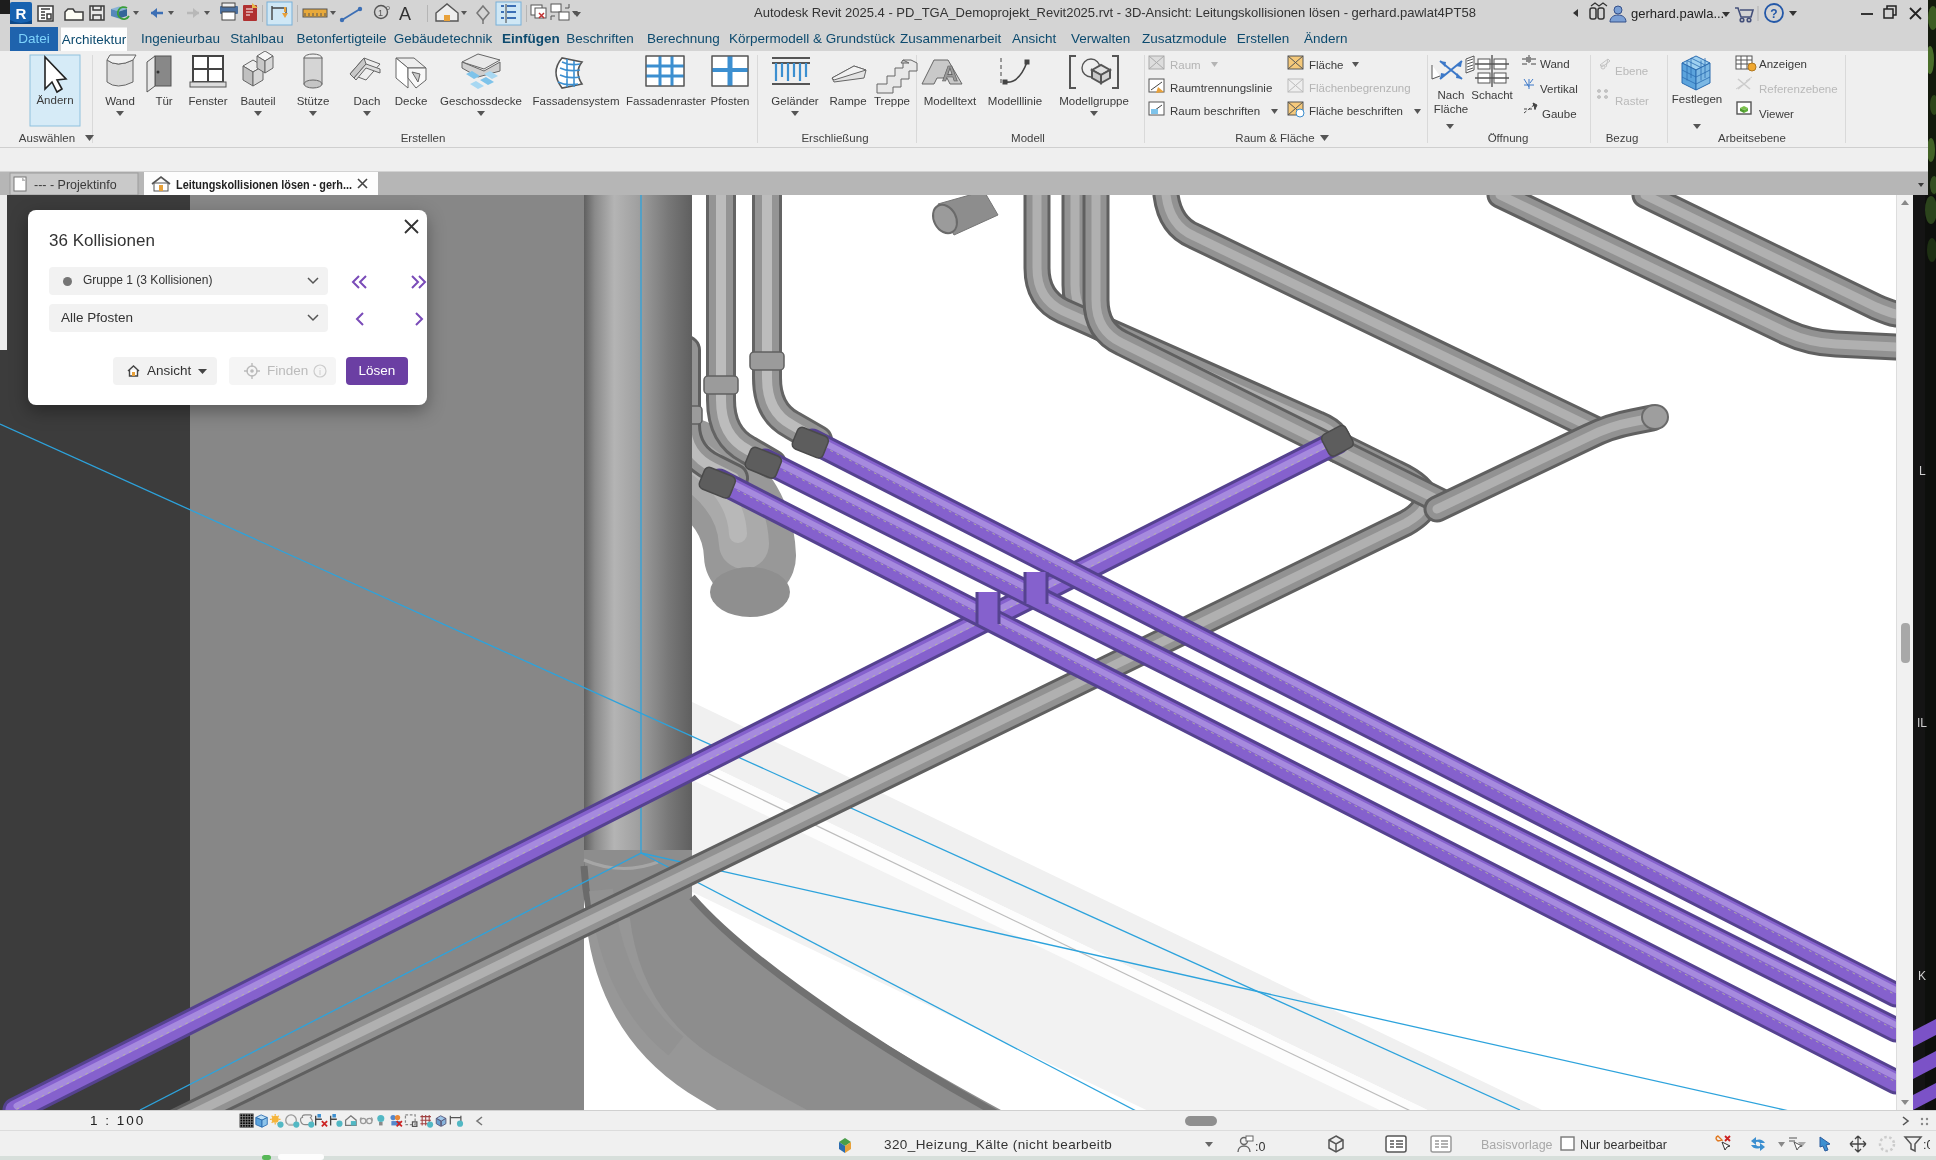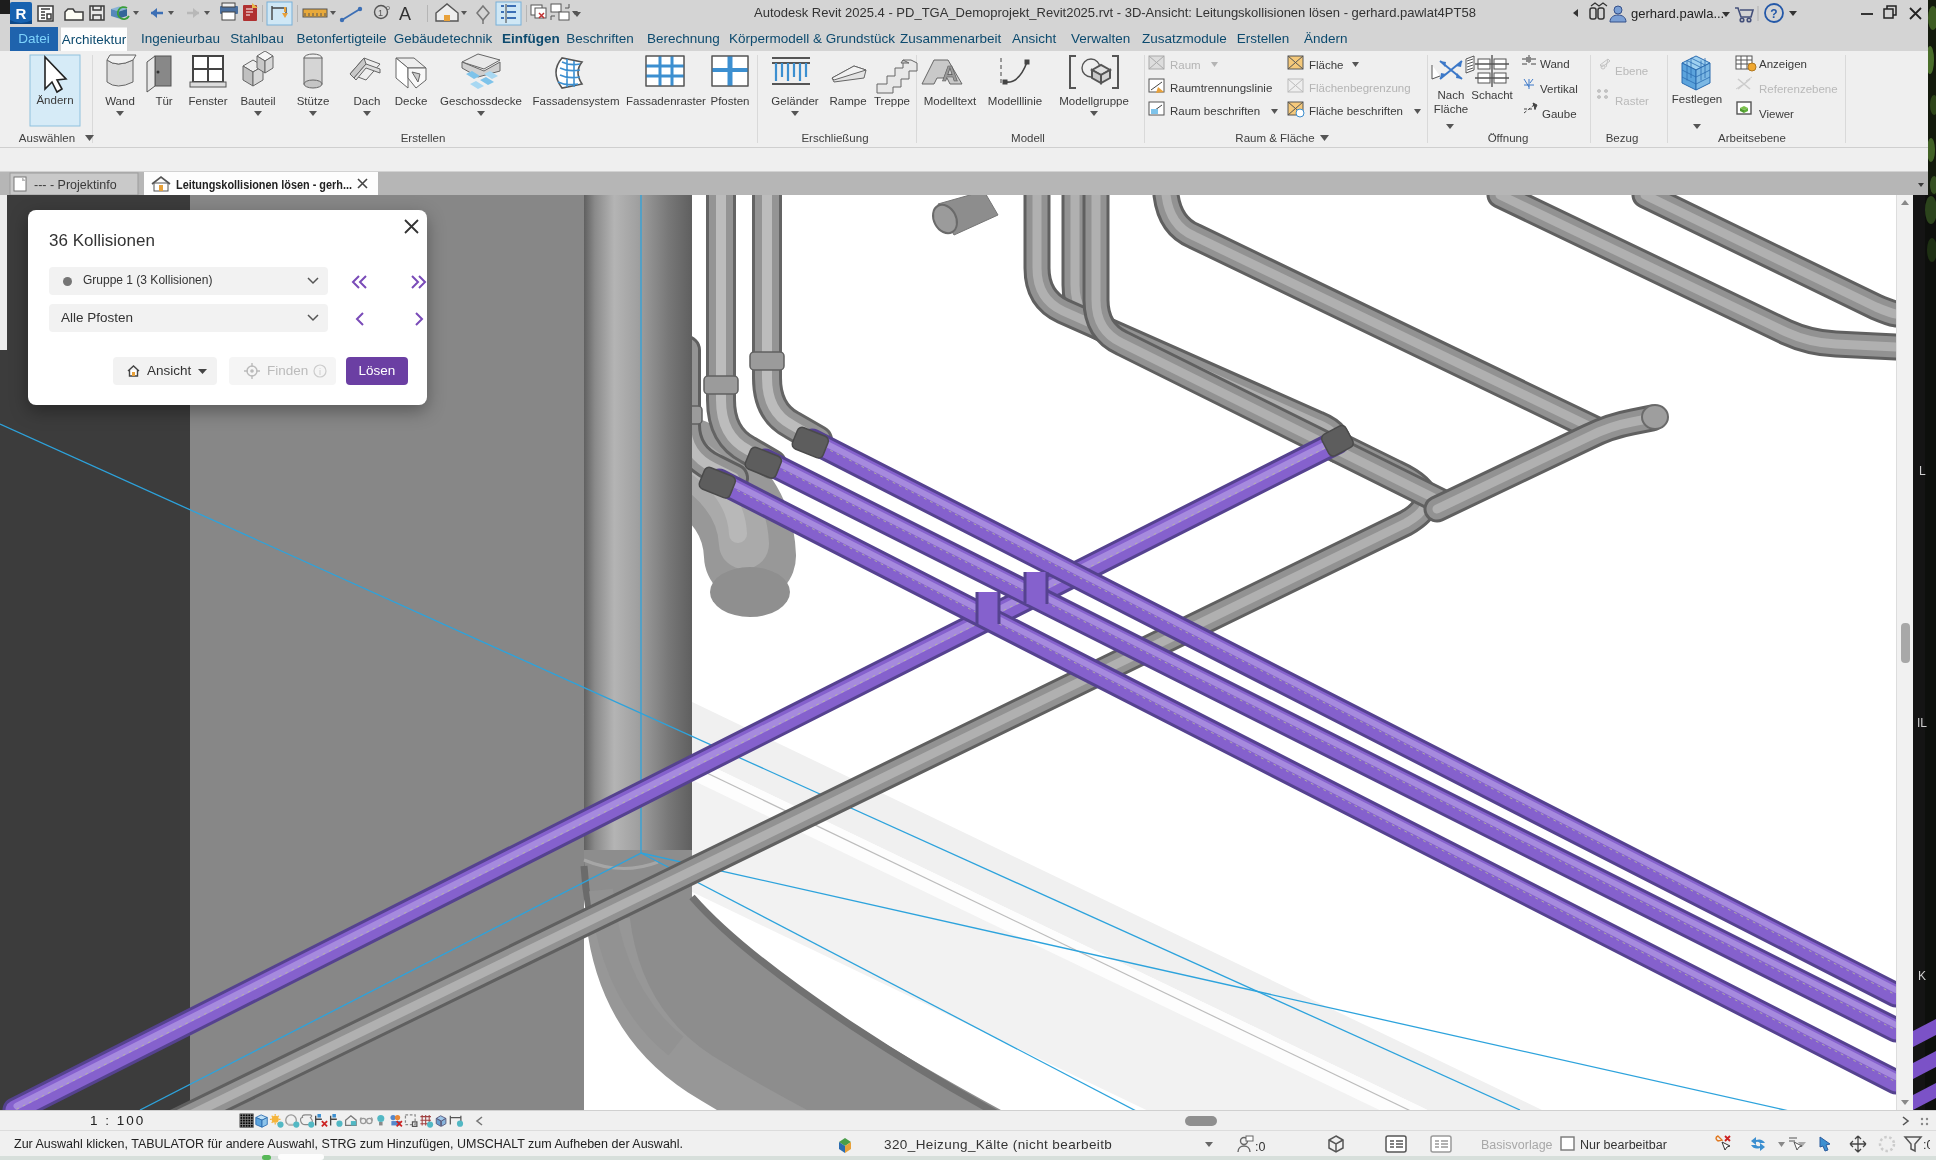--- a/index.html
+++ b/index.html
@@ -668,21 +668,20 @@
 <path d="M482 6l-5 4 5 4" stroke="#777" stroke-width="1.6" fill="none"></path>
 <rect x="1185" y="5" width="32" height="10" rx="5" fill="#8f8f8f"></rect>
 <path d="M1903 6l5 4-5 4" stroke="#555" stroke-width="1.6" fill="none"></path>
 <circle cx="1922" cy="8" r="1.2" fill="#888"></circle>
       <circle cx="1927" cy="8" r="1.2" fill="#888"></circle>
       <circle cx="1922" cy="13" r="1.2" fill="#888"></circle>
       <circle cx="1927" cy="13" r="1.2" fill="#888"></circle>
 </svg>
 </div>
 <div class="abs" id="statusbar">
-<span class="sl" style="left:14px;top:6px;font-size:12.5px;color:#222;">Zur Auswahl klicken, TABULATOR für andere Auswahl, STRG zum Hinzufügen, UMSCHALT zum Aufheben der Auswahl.</span>
 <svg class="abs" style="left:830px;top:3px" width="1100" height="22">
 <g transform="translate(7,2)">
         <path d="M2 6l6-4 6 4-6 4z" fill="#4a9e4a"></path>
         <path d="M2 6v7l6 4v-7z" fill="#2b6cb0"></path>
         <path d="M14 6v7l-6 4v-7z" fill="#e8a13a"></path>
       </g>
 <text x="54" y="15" font-size="13.5" fill="#333" font-family="Liberation Sans" letter-spacing="0.4">320_Heizung_Kälte (nicht bearbeitb</text>
 <path d="M375 8l8 0-4 5z" fill="#666"></path>
 <g transform="translate(408,2)">
         <circle cx="6" cy="5" r="3.5" fill="none" stroke="#666" stroke-width="1.4"></circle>

